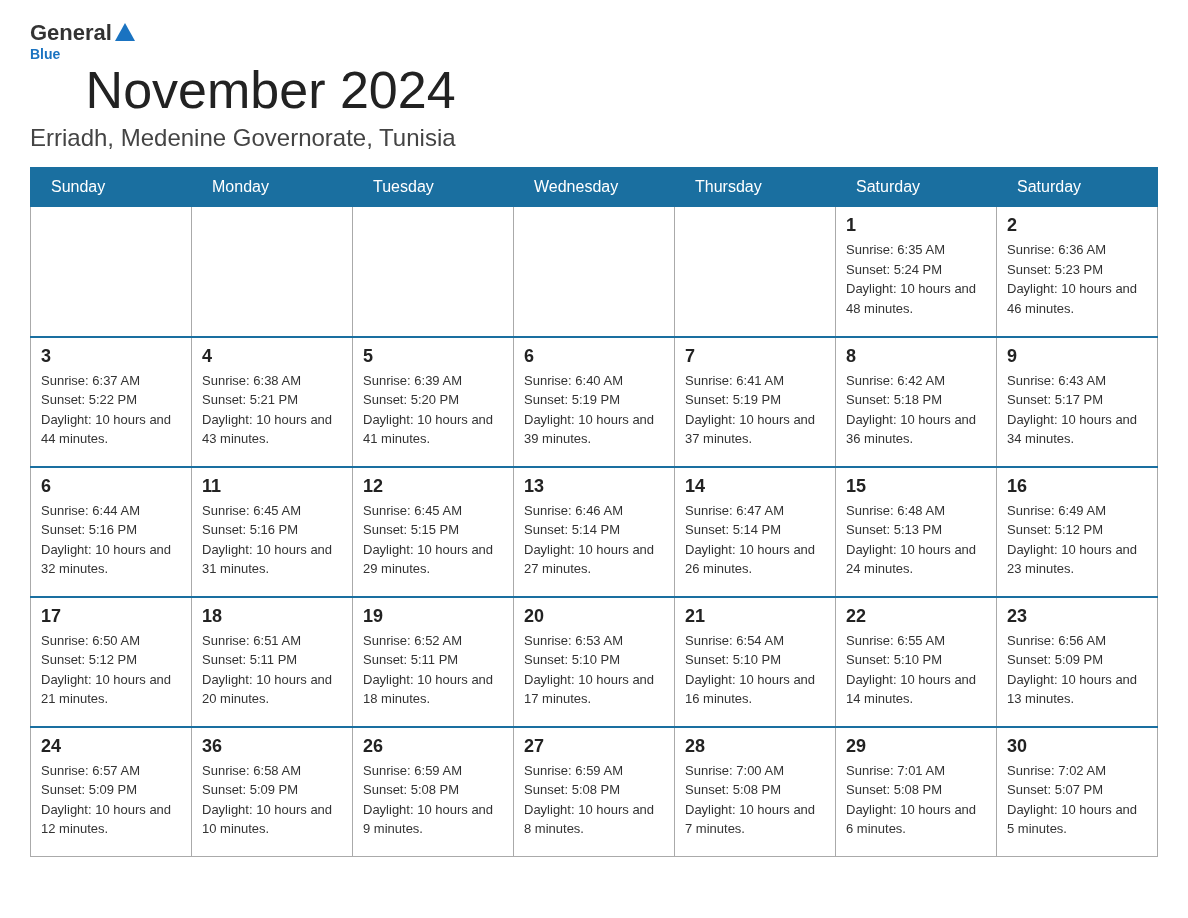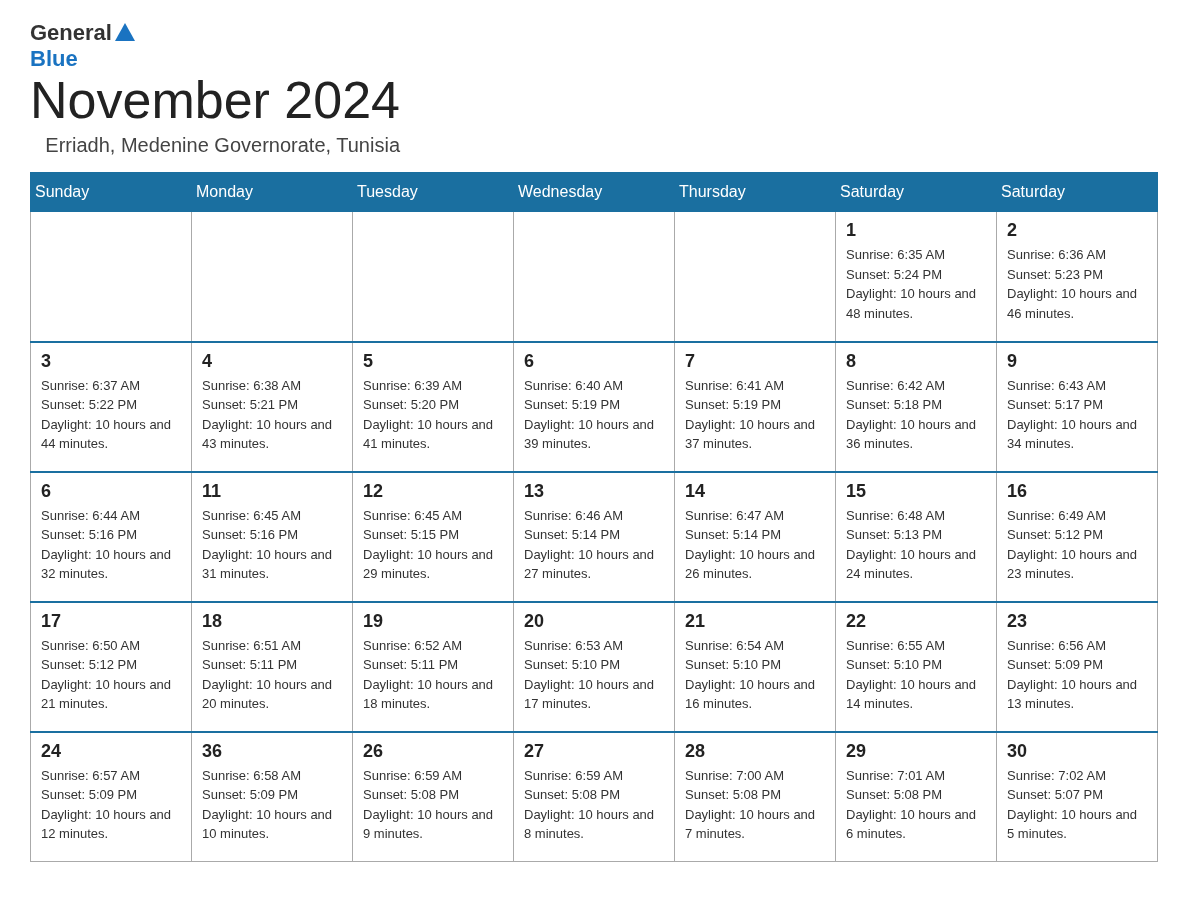--- a/index.html
+++ b/index.html
@@ -23,21 +23,21 @@
       align-items: flex-start;
     }
     .logo-general {
       font-size: 22px;
       font-weight: bold;
       color: #333;
       display: flex;
       align-items: center;
     }
     .logo-blue {
-      font-size: 22px;
+      font-size: 14px;
       font-weight: bold;
       color: #1a73c1;
       display: flex;
       align-items: center;
     }
     .logo-triangle {
       width: 0;
       height: 0;
       border-left: 10px solid transparent;
       border-right: 10px solid transparent;
@@ -49,35 +49,35 @@
       text-align: right;
     }
     .month-title {
       font-size: 52px;
       font-weight: normal;
       color: #222;
       line-height: 1.1;
       text-align: right;
     }
     .location-title {
-      font-size: 20px;
+      font-size: 24px;
       color: #444;
       margin-top: 5px;
     }
     .calendar-table {
       width: 100%;
       border-collapse: collapse;
       margin-top: 15px;
     }
     .calendar-table th {
       background-color: #1a6fa0;
       color: #fff;
       font-size: 16px;
       font-weight: normal;
-      padding: 10px 4px;
+      padding: 10px 20px;
       text-align: left;
       border: 1px solid #1a6fa0;
     }
     .calendar-table td {
       border: 1px solid #aaa;
       vertical-align: top;
       padding: 8px 10px;
       width: 14.28%;
       min-height: 120px;
       height: 130px;

